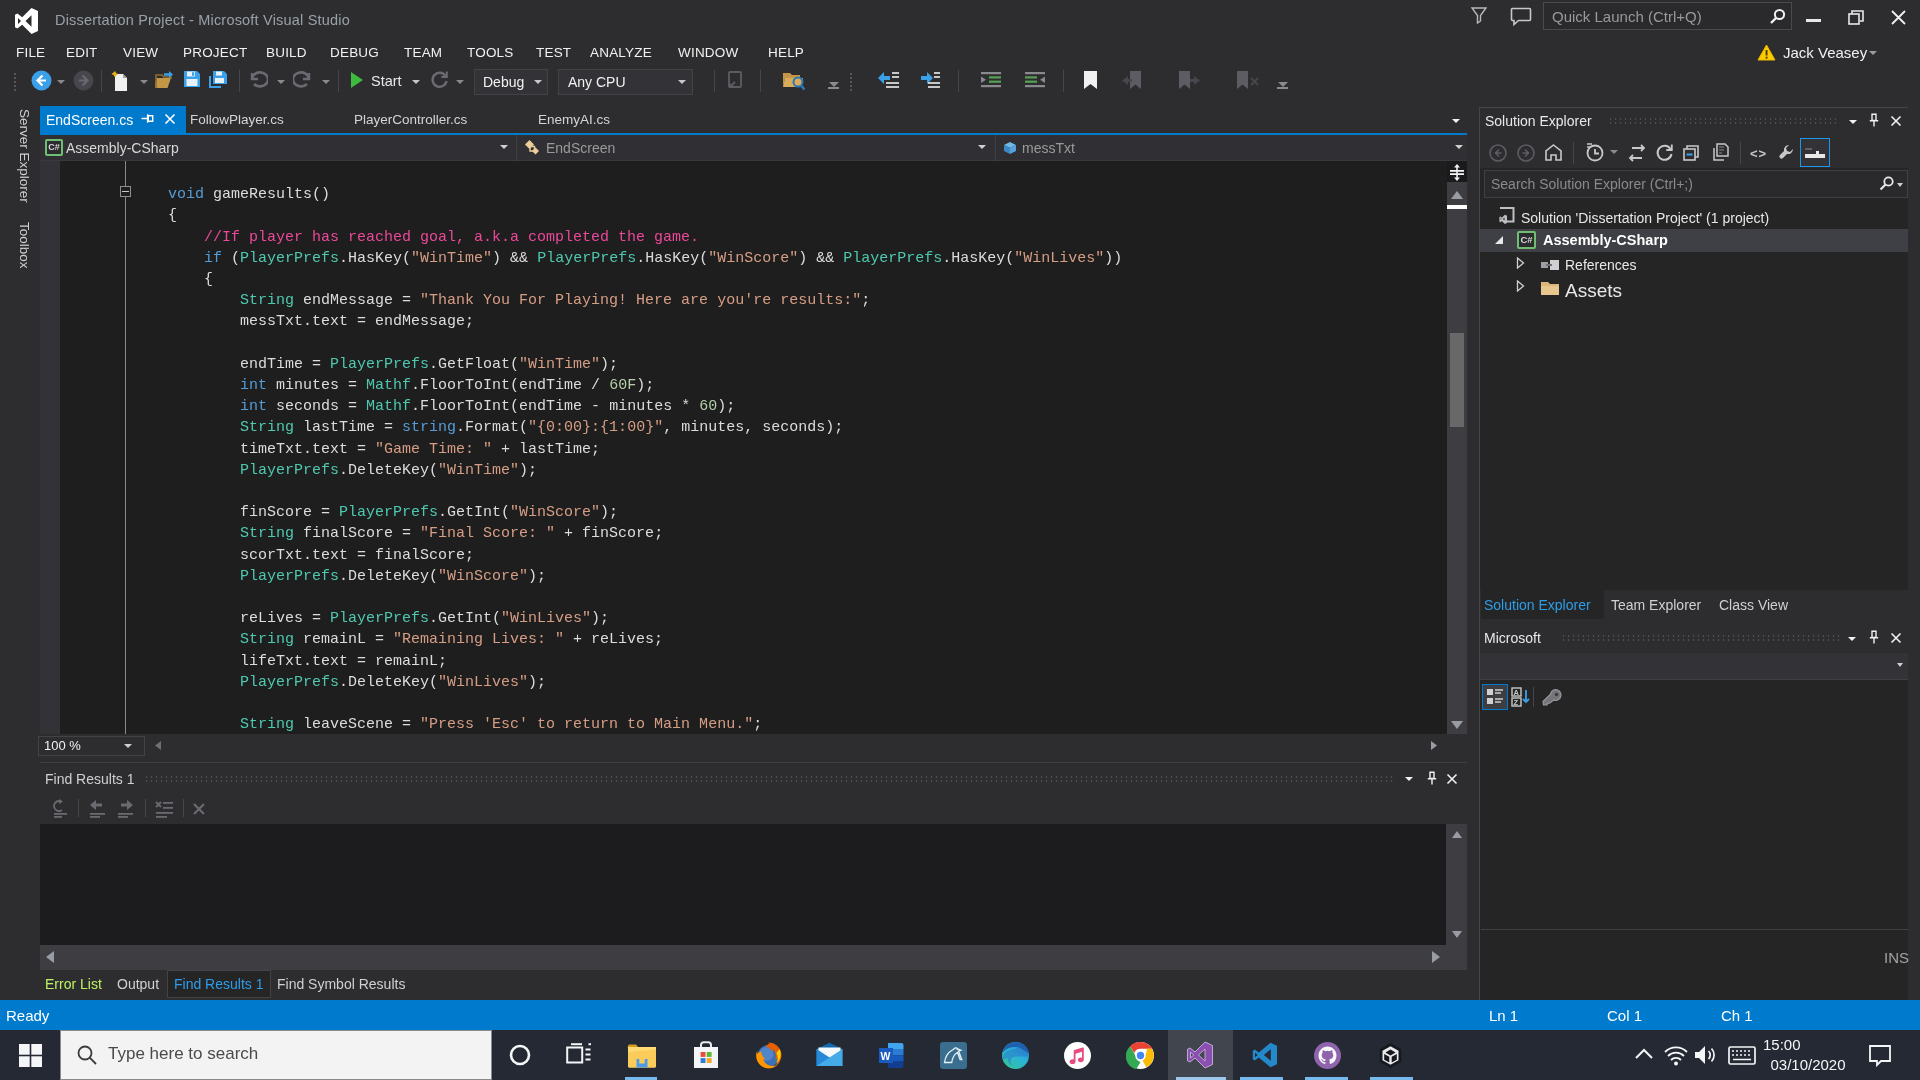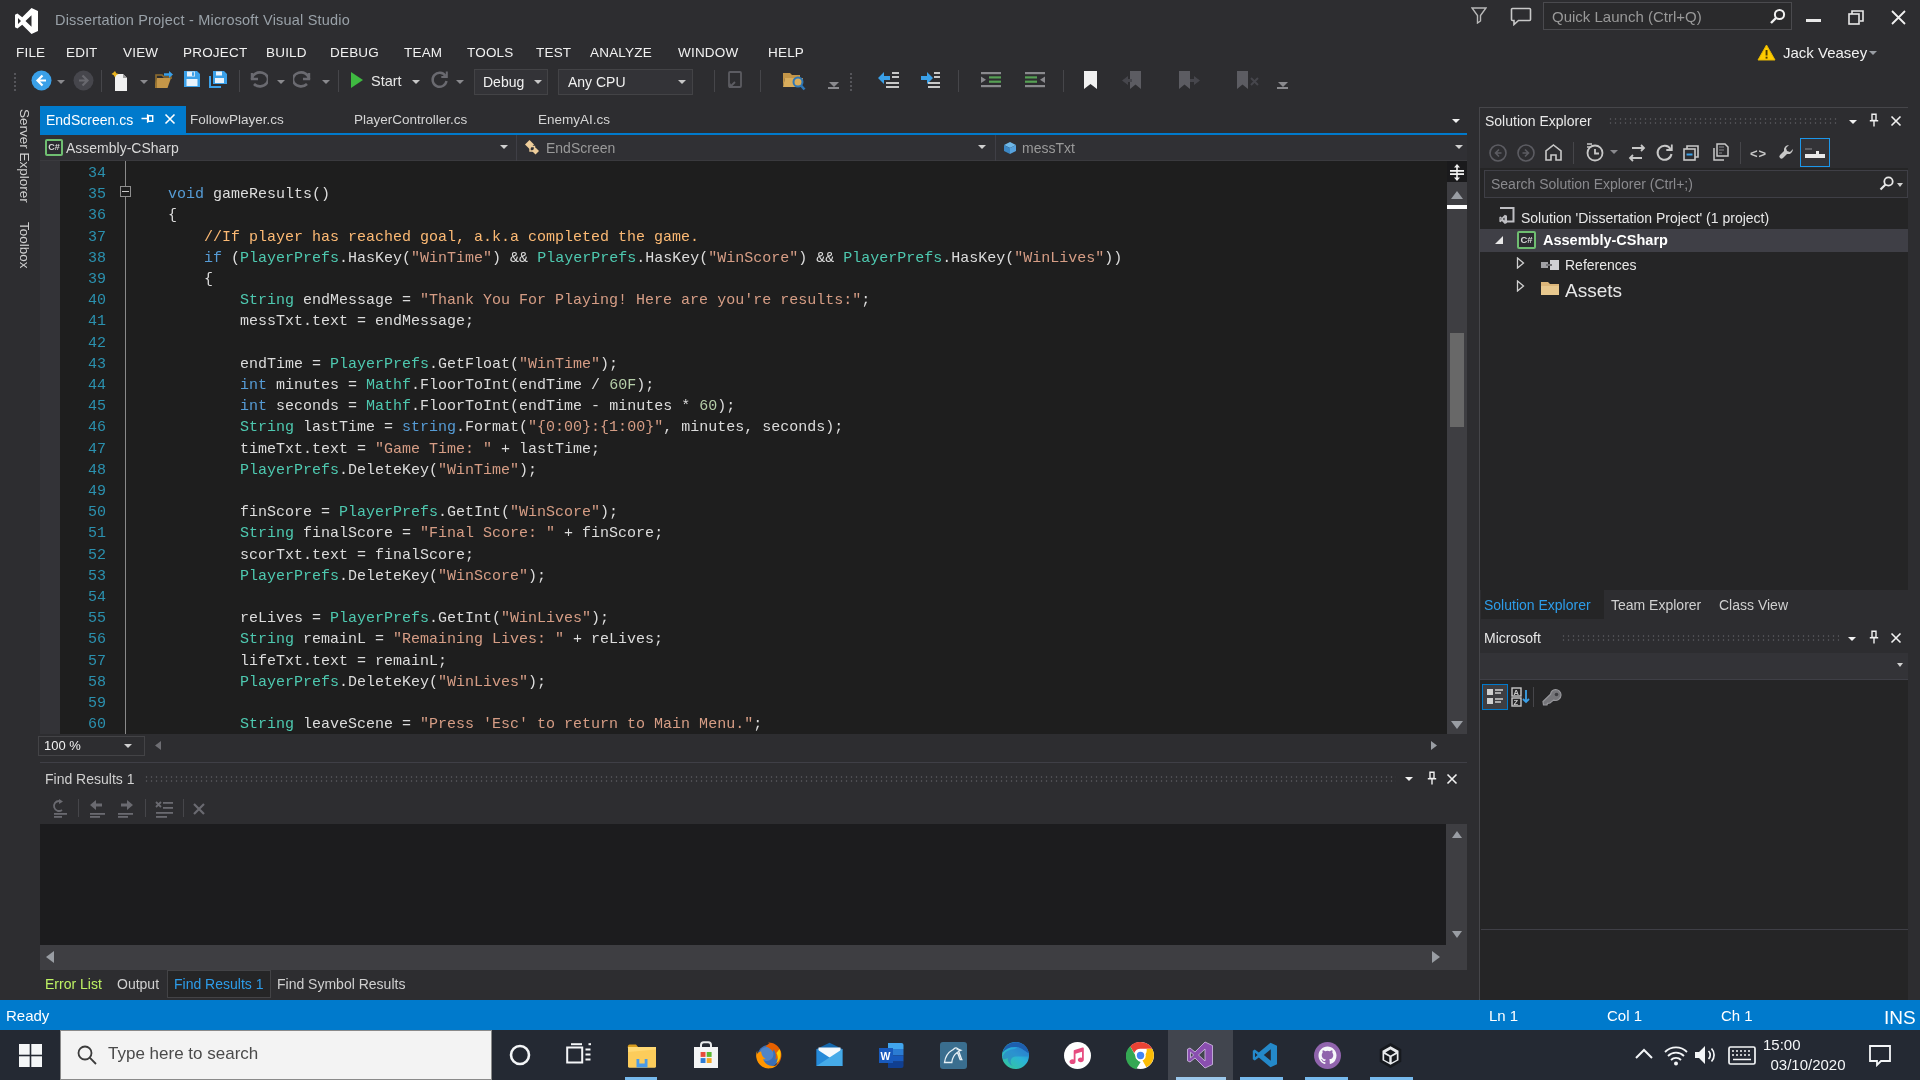--- a/index.html
+++ b/index.html
@@ -3,21 +3,21 @@
 *{margin:0;padding:0;box-sizing:border-box}
 html,body{width:1920px;height:1080px;overflow:hidden;background:#2d2d30;font-family:"Liberation Sans",sans-serif}
 .abs{position:absolute}
 #stage{position:relative;width:1920px;height:1080px;background:#2d2d30}
 .sep{position:absolute;width:1px;background:#46464a}
 .caret{position:absolute;width:0;height:0;border-left:4px solid transparent;border-right:4px solid transparent;border-top:4px solid #999da3}
 
 #titletext{left:55px;top:12px;color:#99a1a8;font-size:14.5px;letter-spacing:0.2px}
 .menuitem{position:absolute;top:45px;color:#f1f1f1;font-size:13.5px;letter-spacing:0.2px}
 #codearea{left:40px;top:161px;width:1407px;height:573px;background:#1e1e1e;overflow:hidden}
-.kw{color:#569cd6}.ty{color:#4ec9b0}.st{color:#d69d85}.cm{color:#fdba74}.nu{color:#b5cea8}
+.kw{color:#569cd6}.ty{color:#4ec9b0}.st{color:#d69d85}.cm{color:#ec4899}.nu{color:#b5cea8}
 #lnums{position:absolute;left:48px;top:163px;width:58px;text-align:right;font-size:15px;line-height:21.2px;color:#2b91af;font-family:"Liberation Mono",monospace;white-space:pre}
 #code{position:absolute;left:132px;top:163px;font-size:15px;line-height:21.2px;color:#dcdcdc;font-family:"Liberation Mono",monospace;white-space:pre}
 .dots{position:absolute;height:7px;background-image:radial-gradient(#4e4e52 1px,transparent 1.2px);background-size:5px 4px}
 .ticon{position:absolute;top:70px}
 </style></head><body>
 <div id="stage">
 
 <svg class="abs" style="left:14px;top:8px" width="27" height="26" viewBox="0 0 27 26">
  <path d="M17.5 0 L8.2 9.2 L3.4 5.5 L1 6.7 L1 19.3 L3.4 20.5 L8.2 16.8 L17.5 26 L24 23 L24 3 Z M4 10.1 L7 13 L4 15.9 Z M11.5 13 L17.5 7.3 L17.5 18.7 Z" fill="#ffffff"></path>
 </svg>
@@ -246,47 +246,20 @@
 <svg class="abs" style="left:1002px;top:140px" width="16" height="16" viewBox="0 0 16 16">
       <path d="M8 2 L14 5 L8 8 L2 5 Z" fill="#6fb8e8"></path>
       <path d="M2 5 L8 8 L8 14 L2 11 Z" fill="#3c87c4"></path>
       <path d="M14 5 L8 8 L8 14 L14 11 Z" fill="#57a2dd"></path>
     </svg>
 <div class="abs" style="left:1022px;top:140px;color:#9a9a9a;font-size:14px">messTxt</div>
 <div class="caret" style="left:1455px;top:145px;border-top-color:#d0d0d0"></div>
 
 <div class="abs" id="codearea"></div>
 <div class="abs" style="left:40px;top:161px;width:20px;height:573px;background:#333337"></div>
-<div id="lnums">34
-35
-36
-37
-38
-39
-40
-41
-42
-43
-44
-45
-46
-47
-48
-49
-50
-51
-52
-53
-54
-55
-56
-57
-58
-59
-60</div>
 
 <div class="abs" style="left:125px;top:161px;width:1px;height:573px;background:#8a8a8a"></div>
 <div class="abs" style="left:120px;top:186px;width:11px;height:11px;background:#1e1e1e;border:1px solid #8f8f8f"></div>
 <div class="abs" style="left:122px;top:190.5px;width:7px;height:1px;background:#c8c8c8"></div>
 <div id="code">
     <span class="kw">void</span> gameResults()
     {
         <span class="cm">//If player has reached goal, a.k.a completed the game.</span>
         <span class="kw">if</span> (<span class="ty">PlayerPrefs</span>.HasKey(<span class="st">"WinTime"</span>) &amp;&amp; <span class="ty">PlayerPrefs</span>.HasKey(<span class="st">"WinScore"</span>) &amp;&amp; <span class="ty">PlayerPrefs</span>.HasKey(<span class="st">"WinLives"</span>))
         {
@@ -541,21 +514,21 @@
 <div class="sep" style="left:1533px;top:687px;height:20px"></div>
 <div class="abs" style="left:1481px;top:929px;width:427px;height:1px;background:#3f3f46"></div>
 
 <div class="abs" style="left:1908px;top:107px;width:12px;height:893px;background:#2d2d30"></div>
 
 <div class="abs" style="left:0;top:1000px;width:1920px;height:30px;background:#007acc"></div>
 <div class="abs" style="left:6px;top:1007px;color:#fff;font-size:15px">Ready</div>
 <div class="abs" style="left:1489px;top:1007px;color:#fff;font-size:15px">Ln 1</div>
 <div class="abs" style="left:1607px;top:1007px;color:#fff;font-size:15px">Col 1</div>
 <div class="abs" style="left:1721px;top:1007px;color:#fff;font-size:15px">Ch 1</div>
-<div class="abs" style="left:1884px;top:1007px;color:#ffffff;font-size:19px">INS</div>
+<div class="abs" style="left:1884px;top:949px;color:#a3a3a3;font-size:15px">INS</div>
 
 <div class="abs" style="left:0;top:1030px;width:1920px;height:50px;background:#242933"></div>
 
 <svg class="abs" style="left:19px;top:1044px" width="23" height="23" viewBox="0 0 23 23">
       <rect x="0" y="0" width="10.7" height="10.7" fill="#f4f6f8"></rect>
       <rect x="12.3" y="0" width="10.7" height="10.7" fill="#f4f6f8"></rect>
       <rect x="0" y="12.3" width="10.7" height="10.7" fill="#f4f6f8"></rect>
       <rect x="12.3" y="12.3" width="10.7" height="10.7" fill="#f4f6f8"></rect>
     </svg>
 

